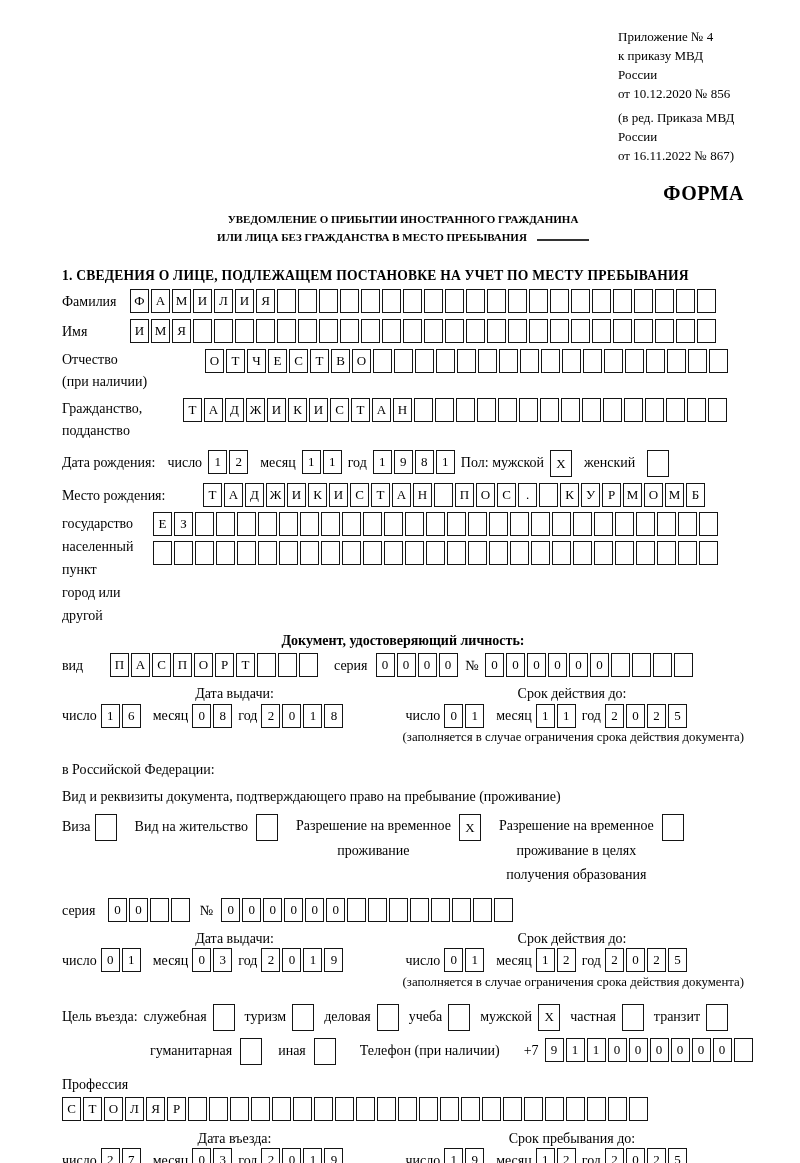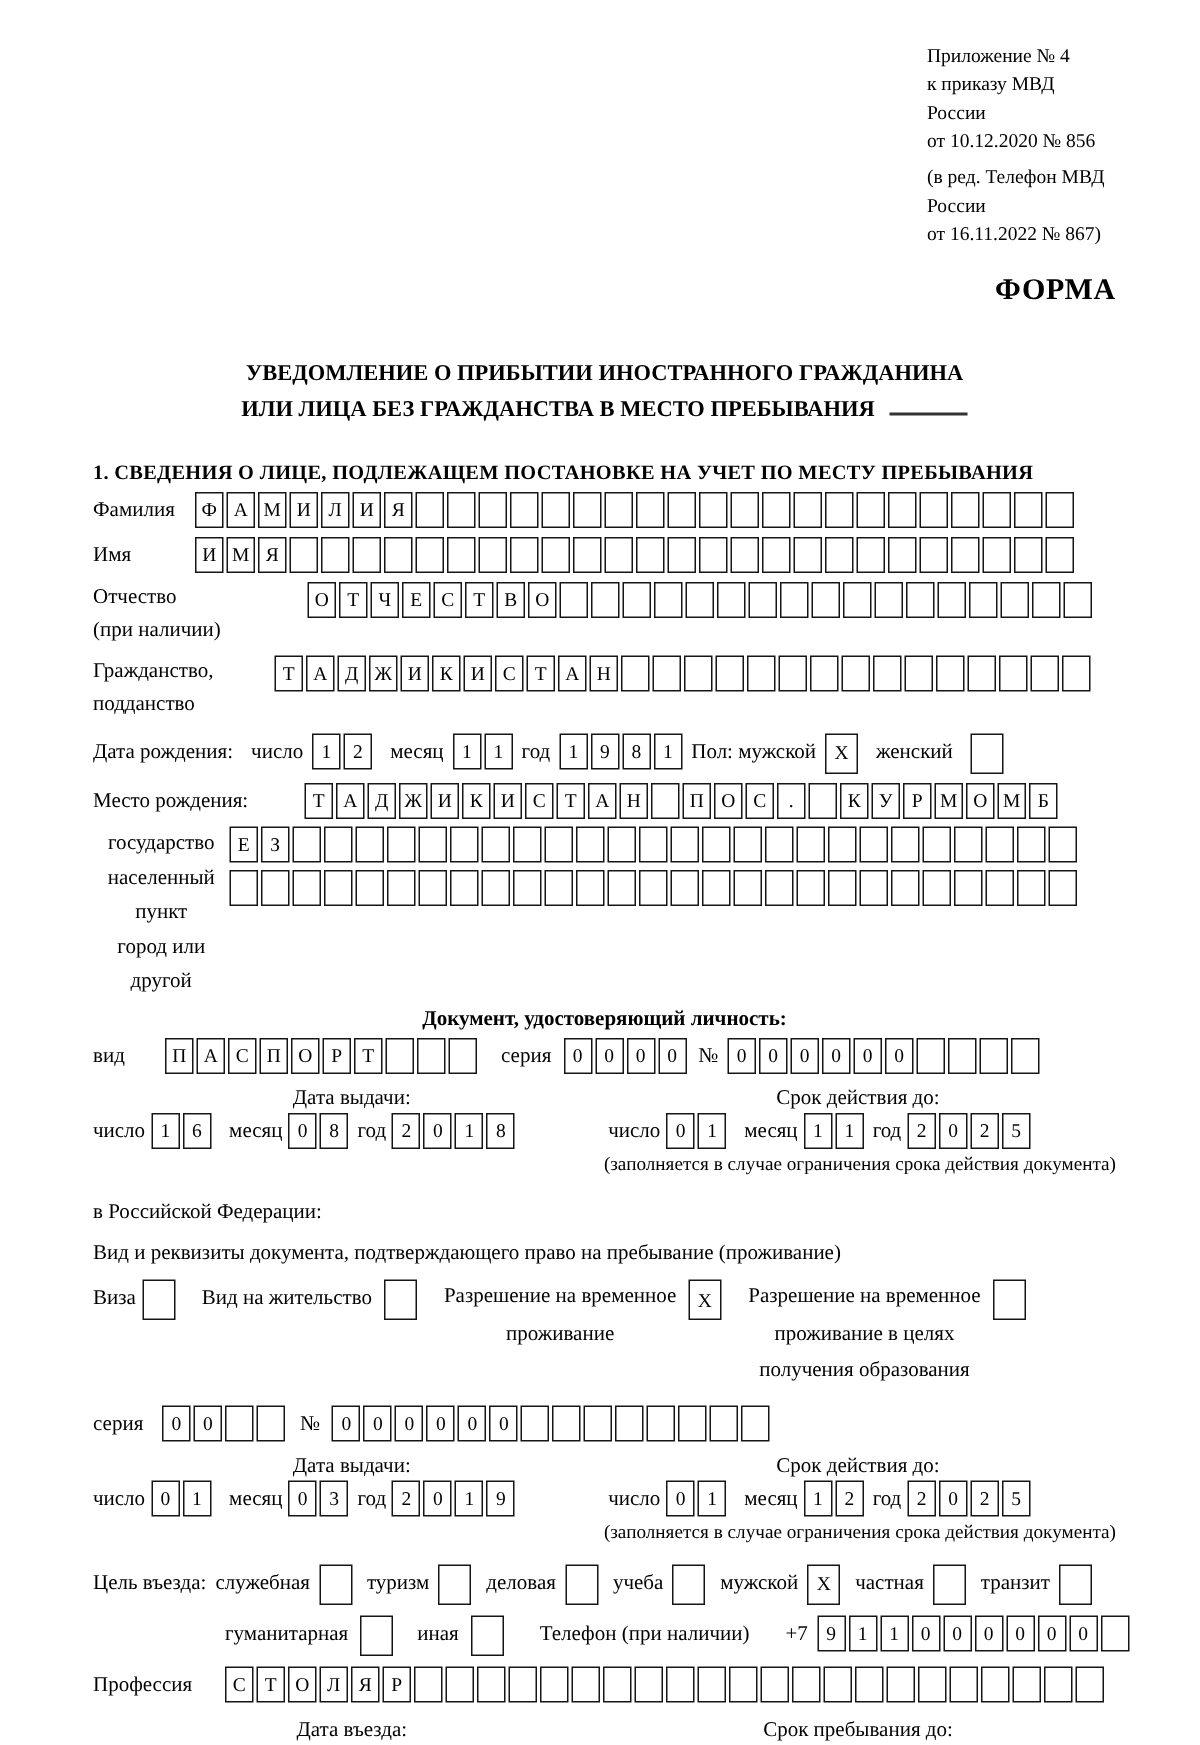--- a/index.html
+++ b/index.html
@@ -6,41 +6,41 @@
   body{width:800px;height:1163px;overflow:hidden;color:#000;
        font-family:"Liberation Serif","DejaVu Serif",serif;font-size:14px;}
   .page{box-sizing:border-box;width:776px;height:1163px;padding:28px 32px 11px 62px;position:relative;}
 
   
   .hdr{margin-left:556px;font-size:13px;line-height:1.45;}
   .hdr .gap{margin-top:6px;}
   .forma{font-weight:bold;text-align:right;margin-top:16px;font-size:20px;letter-spacing:.5px;}
 
   
-  .title{text-align:center;font-weight:bold;font-size:15px;line-height:1.6;margin-top:32px;}
+  .title{text-align:center;font-weight:bold;font-size:11px;line-height:1.6;margin-top:6px;}
   .uline{display:inline-block;width:52px;border-bottom:2px solid #333;margin-left:10px;}
   .section{font-weight:bold;font-size:13.6px;margin-top:22px;white-space:nowrap;letter-spacing:.2px;}
 
   
   .row{display:flex;align-items:flex-start;margin-top:5px;}
   .lbl{font-size:14px;line-height:25px;flex:none;}
   .lbl2{font-size:14px;line-height:22px;flex:none;}
   .w68{width:68px;} .w143{width:143px;} .w121{width:121px;}
   .cells{display:inline-flex;flex-wrap:nowrap;flex:none;}
   .cell{display:inline-flex;width:17px;height:22px;border:1.6px solid #151515;margin-right:2px;
         align-items:center;justify-content:center;font-size:13px;flex:none;background:#fff;}
   .cbx .cell{width:20px;height:25px;}
   .ml{margin-left:10px;} .ml4{margin-left:4px;}
 
   
   .inlbl{line-height:25px;margin-right:6px;}
 
   
   .mb-block{display:flex;margin-top:6px;}
-  .mb-labels{width:141px;flex:none;font-size:14px;line-height:23px;text-align:center;}
+  .mb-labels{width:141px;flex:none;font-size:14px;line-height:23px;}
   .mb-rows{flex:1;}
   .mb-rows .cells{margin-bottom:5px;display:flex;}
   .mb-row1-wrap{display:flex;}
   .mb-row1-label{width:141px;flex:none;font-size:14px;line-height:25px;}
 
   .doc-heading{text-align:center;font-weight:bold;font-size:14px;margin-top:6px;}
 
   
   .dates-caption{display:flex;margin-top:8px;font-size:14px;}
   .cap-left{width:345px;text-align:center;flex:none;}
@@ -69,21 +69,21 @@
 </style>
 </head>
 <body>
 
 <div class="page">
 
   <div class="hdr">
     <div>Приложение № 4</div>
     <div>к приказу МВД России</div>
     <div>от 10.12.2020 № 856</div>
-    <div class="gap">(в ред. Телефон МВД России</div>
+    <div class="gap">(в ред. Приказа МВД России</div>
     <div>от 16.11.2022 № 867)</div>
   </div>
   <div class="forma">ФОРМА</div>
 
   <div class="title">
     <div>УВЕДОМЛЕНИЕ О ПРИБЫТИИ ИНОСТРАННОГО ГРАЖДАНИНА</div>
     <div><span>ИЛИ ЛИЦА БЕЗ ГРАЖДАНСТВА В МЕСТО ПРЕБЫВАНИЯ</span><span class="uline"></span></div>
   </div>
 
   <div class="section">1. СВЕДЕНИЯ О ЛИЦЕ, ПОДЛЕЖАЩЕМ ПОСТАНОВКЕ НА УЧЕТ ПО МЕСТУ ПРЕБЫВАНИЯ</div>
@@ -597,21 +597,21 @@
         <span class="cell">0</span>
         <span class="cell">0</span>
         <span class="cell">0</span>
         <span class="cell">0</span>
         <span class="cell">0</span>
         <span class="cell">0</span>
         <span class="cell"></span>
       </span>
   </div>
 
-  <div class="row" style="margin-top:7px;">
+  <div class="row" style="margin-top:7px;flex-direction:column;">
     <span class="lbl" style="width:88px;">Профессия</span>
     <span class="cells">
         <span class="cell">С</span>
         <span class="cell">Т</span>
         <span class="cell">О</span>
         <span class="cell">Л</span>
         <span class="cell">Я</span>
         <span class="cell">Р</span>
         <span class="cell"></span>
         <span class="cell"></span>

